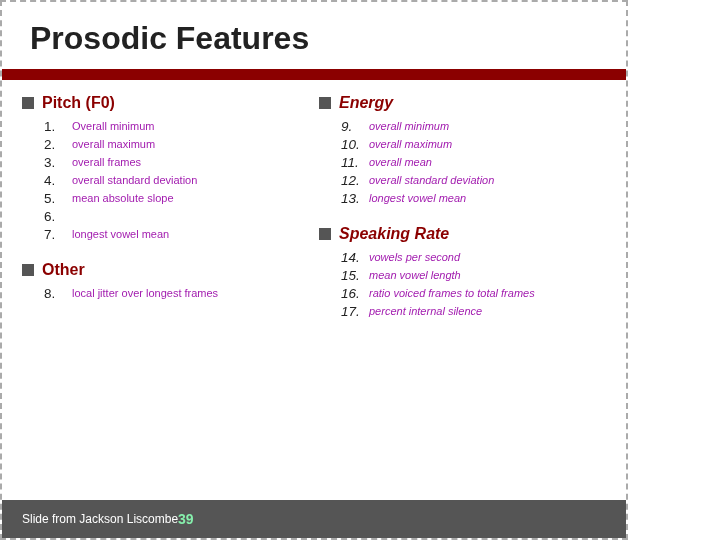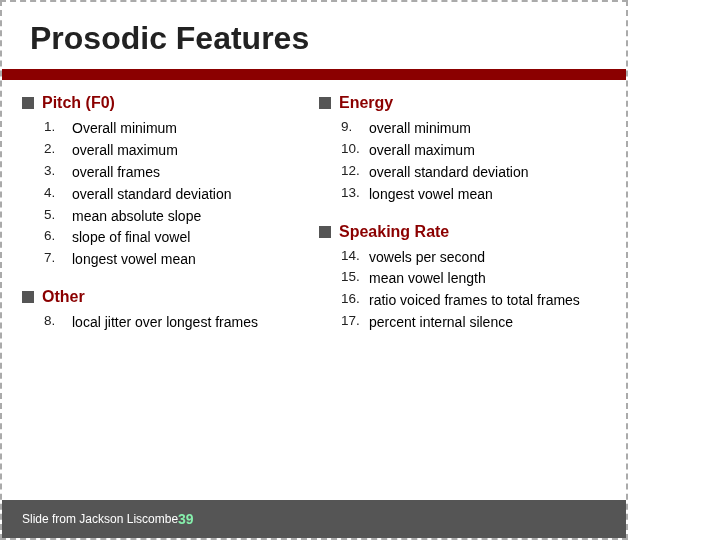--- a/index.html
+++ b/index.html
@@ -52,20 +52,21 @@
       display: flex;
       flex-direction: column;
       gap: 18px;
     }
 
     .right-col {
       flex: 1;
       display: flex;
       flex-direction: column;
       gap: 18px;
+      font-style: italic;
     }
 
     .section {
       display: flex;
       flex-direction: column;
       gap: 2px;
     }
 
     .section-header {
       display: flex;
@@ -105,22 +106,22 @@
       padding-left: 22px;
     }
 
     .item-num {
       min-width: 22px;
       font-size: 13.5px;
       color: #222;
     }
 
     .item-text {
-      font-size: 14px;
-      color: #000000;
+      font-size: 11px;
+      color: #a21caf;
       line-height: 1.35;
     }
 
     .footer {
       position: absolute;
       bottom: 0;
       left: 0;
       right: 0;
       height: 38px;
       background: #555;
@@ -174,21 +175,20 @@
           <li class="list-item">
             <span class="item-num">4.</span>
             <span class="item-text">overall standard deviation</span>
           </li>
           <li class="list-item">
             <span class="item-num">5.</span>
             <span class="item-text">mean absolute slope</span>
           </li>
           <li class="list-item">
             <span class="item-num">6.</span>
-            <span class="item-text">slope of final vowel</span>
           </li>
           <li class="list-item">
             <span class="item-num">7.</span>
             <span class="item-text">longest vowel mean</span>
           </li>
         </ul>
       </div>
 
       <div class="section">
         <div class="section-header">
@@ -213,20 +213,24 @@
           <span class="section-title">Energy</span>
         </div>
         <ul class="items-list">
           <li class="list-item">
             <span class="item-num">9.</span>
             <span class="item-text">overall minimum</span>
           </li>
           <li class="list-item">
             <span class="item-num">10.</span>
             <span class="item-text">overall maximum</span>
+          </li>
+          <li class="list-item">
+            <span class="item-num">11.</span>
+            <span class="item-text">overall mean</span>
           </li>
           <li class="list-item">
             <span class="item-num">12.</span>
             <span class="item-text">overall standard deviation</span>
           </li>
           <li class="list-item">
             <span class="item-num">13.</span>
             <span class="item-text">longest vowel mean</span>
           </li>
         </ul>

